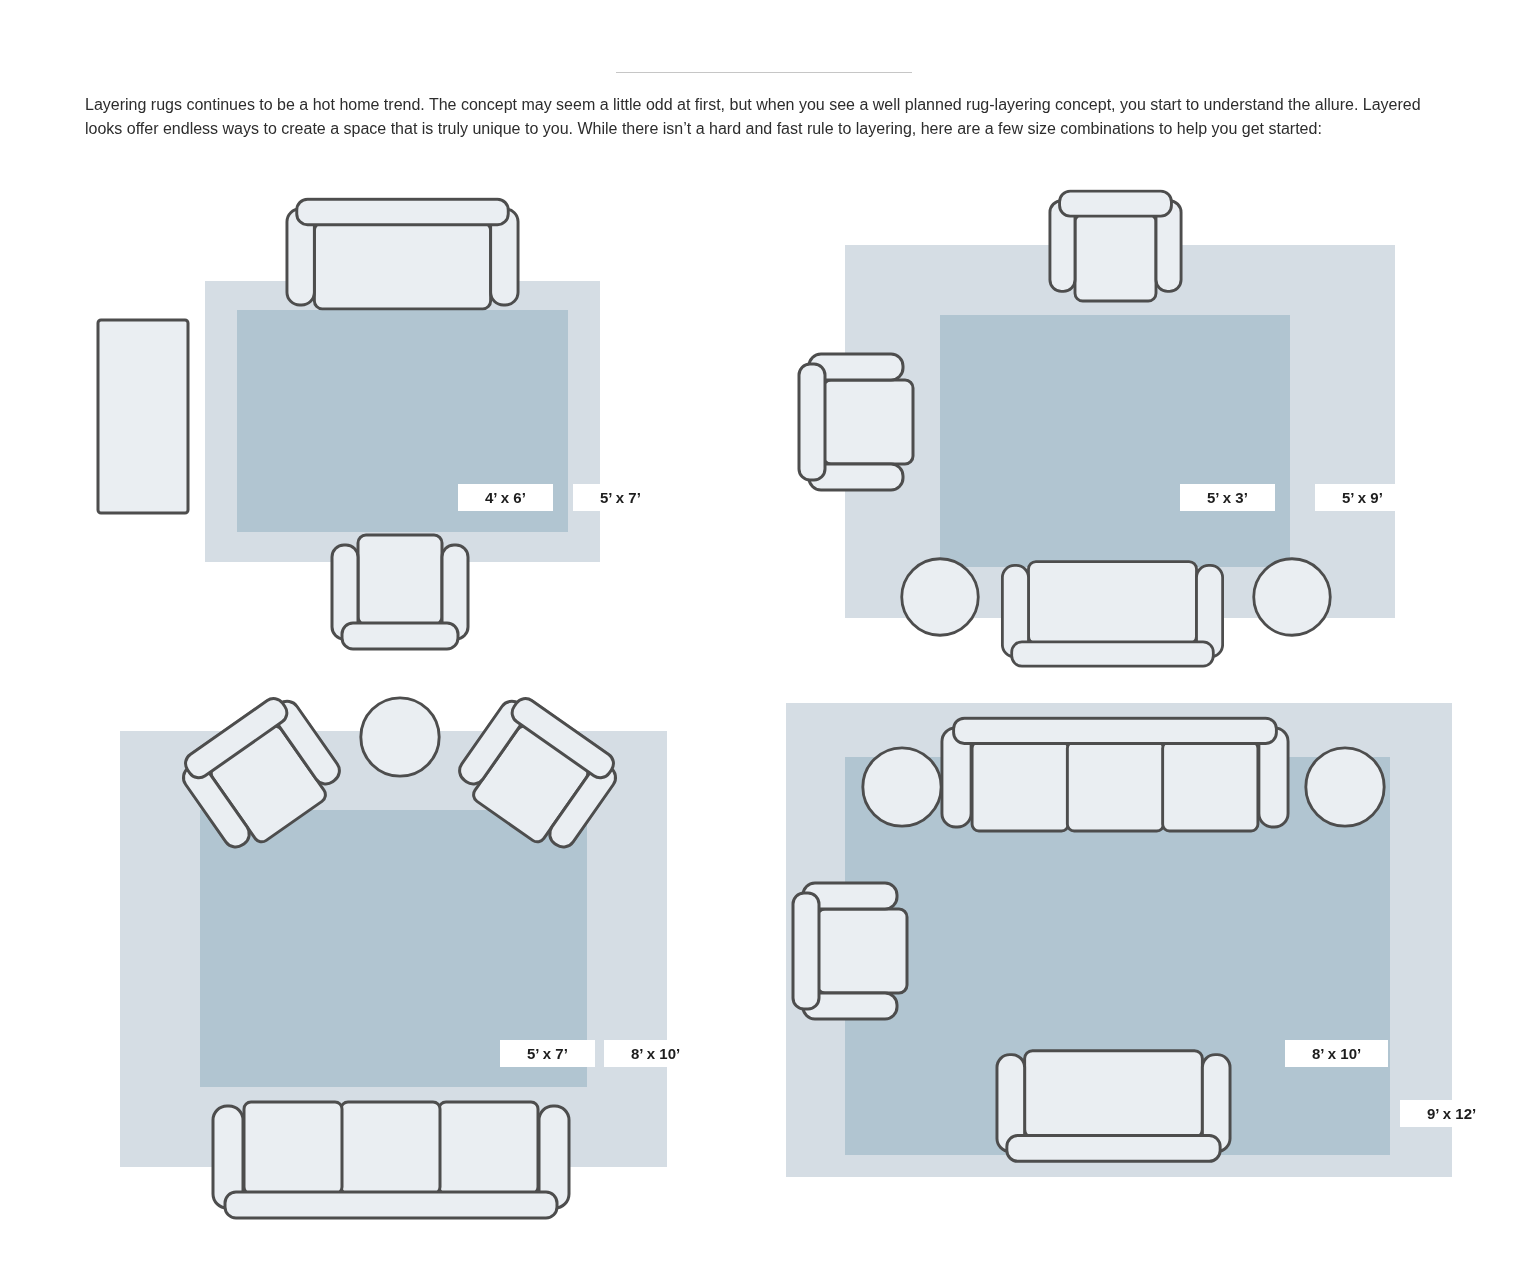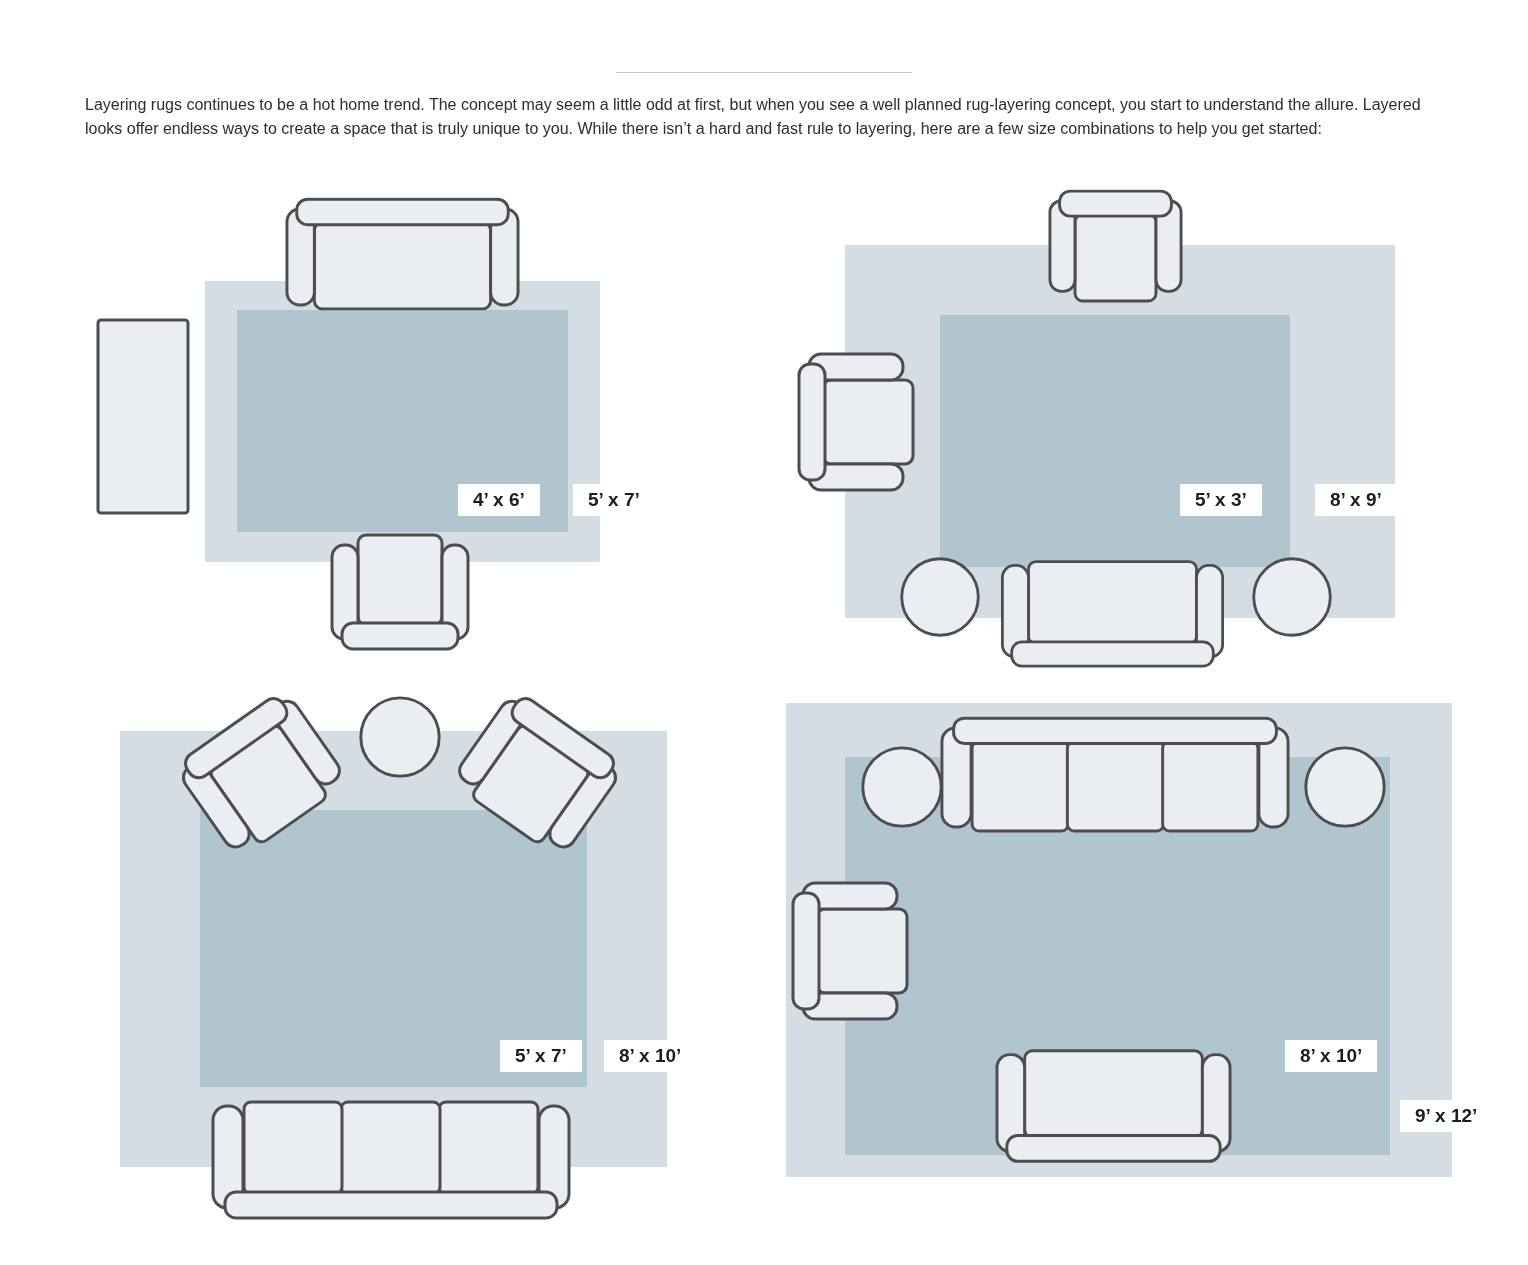--- a/index.html
+++ b/index.html
@@ -40,22 +40,22 @@
     stroke: var(--furniture-stroke);
     stroke-width: 3;
   }
   .rot180 { transform: rotate(180deg); }
   .rotm90 { transform: rotate(-90deg); }
   .rotL   { transform: rotate(-35deg); }
   .rotR   { transform: rotate(35deg); }
 
   .size-label {
     position: absolute; background: var(--label-background);
-    color: #1d1d1d; font-size: 19px; font-weight: 700;
-    padding: 5px 15px; white-space: nowrap; text-align: center;
+    color: #1d1d1d; font-size: 15px; font-weight: 700;
+    padding: 5px 27px; white-space: nowrap; text-align: center;
   }
 </style>
 </head>
 <body>
 
 <svg width="0" height="0" style="position:absolute" aria-hidden="true">
   <defs>
     <symbol id="sym-chair" viewBox="0 0 140 120">
       <rect x="28" y="26" width="84" height="90" rx="8"></rect>
       <rect x="2" y="12" width="26" height="94" rx="12"></rect>
@@ -122,21 +122,21 @@
         <use href="#sym-round-table"></use>
       </svg>
     <svg class="furn" style="left:1250px;top:555px" width="84" height="84" viewBox="0 0 90 90">
         <use href="#sym-round-table"></use>
       </svg>
     <svg class="furn rot180" style="left:990px;top:556px" width="245" height="112" viewBox="0 0 240 120">
         <use href="#sym-loveseat"></use>
       </svg>
 
     <div class="size-label" style="left:1180px;top:484px">5’ x 3’</div>
-    <div class="size-label" style="left:1315px;top:484px">8’ x 9’</div>
+    <div class="size-label" style="left:1315px;top:484px">5’ x 9’</div>
   </div>
 
   <div class="diagram">
     <div class="rug rug-outer" style="left:120px;top:731px;width:547px;height:436px"></div>
     <div class="rug rug-inner" style="left:200px;top:810px;width:387px;height:277px"></div>
 
     <svg class="furn rotL" style="left:192px;top:715px" width="140" height="120" viewBox="0 0 140 120">
         <use href="#sym-chair"></use>
       </svg>
     <svg class="furn rotR" style="left:467px;top:715px" width="140" height="120" viewBox="0 0 140 120">

